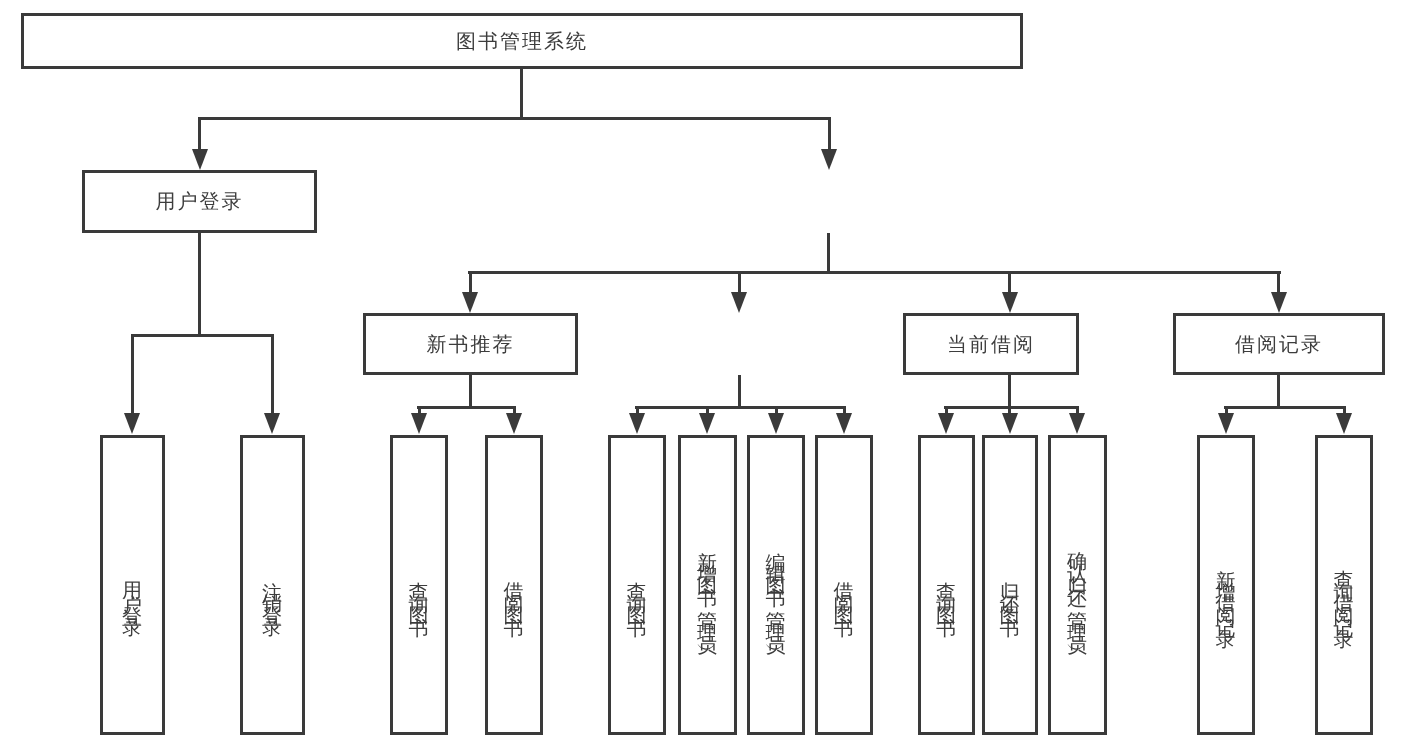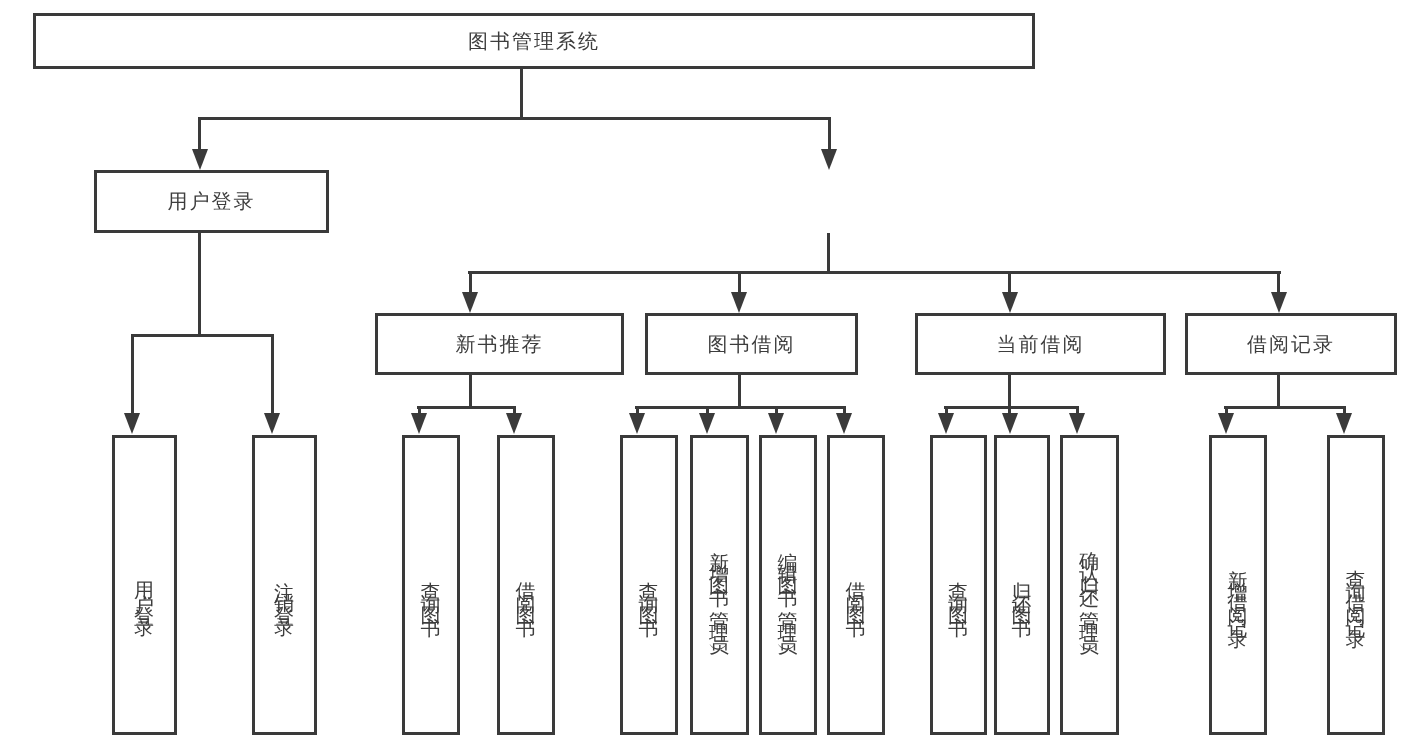--- a/index.html
+++ b/index.html
@@ -21,21 +21,20 @@
     background: #ffffff;
     border: 3px solid #3a3a3a;
     color: #3d3d3d;
     display: flex;
     align-items: center;
     justify-content: center;
     font-size: 20px;
     letter-spacing: 2px;
     text-align: right;
     z-index: 2;
-    margin-left: 12px;
   }
   .vbox {
     writing-mode: vertical-rl;
     text-orientation: mixed;
     letter-spacing: 12px;
     line-height: 1;
     padding-top: 10px;
   }
   .line {
     position: absolute;
@@ -89,23 +88,22 @@
   <div class="line" style="left:468px; top:271px; width:813px; height:3px;"></div>
   <div class="line" style="left:469px; top:271px; width:3px; height:23px;"></div>
   <div class="tri" style="left:462px; top:292px;"></div>
   <div class="line" style="left:738px; top:271px; width:3px; height:23px;"></div>
   <div class="tri" style="left:731px; top:292px;"></div>
   <div class="line" style="left:1008px; top:271px; width:3px; height:23px;"></div>
   <div class="tri" style="left:1002px; top:292px;"></div>
   <div class="line" style="left:1277px; top:271px; width:3px; height:23px;"></div>
   <div class="tri" style="left:1271px; top:292px;"></div>
 
-  <div class="box" style="left:363px; top:313px; width:249px; height:62px;">新书推荐</div>
-  <div class="box" style="left:633px; top:313px; width:213px; height:62px;">图书借阅</div>
-  <div class="box" style="left:903px; top:313px; width:251px; height:62px;font-family:Liberation Serif, serif;">当前借阅</div>
+  <div class="box" style="left:363px; top:313px; width:215px; height:62px;">新书推荐</div>
+  <div class="box" style="left:903px; top:313px; width:176px; height:62px;font-family:Liberation Serif, serif;">当前借阅</div>
   <div class="box" style="left:1173px; top:313px; width:212px; height:62px;">借阅记录</div>
 
   <div class="line" style="left:469px; top:375px; width:3px; height:33px;"></div>
   <div class="line" style="left:417px; top:406px; width:99px; height:3px;"></div>
   <div class="line" style="left:418px; top:406px; width:3px; height:9px;"></div>
   <div class="tri" style="left:411px; top:413px;"></div>
   <div class="line" style="left:513px; top:406px; width:3px; height:9px;"></div>
   <div class="tri" style="left:506px; top:413px;"></div>
 
   <div class="line" style="left:738px; top:375px; width:3px; height:33px;"></div>

